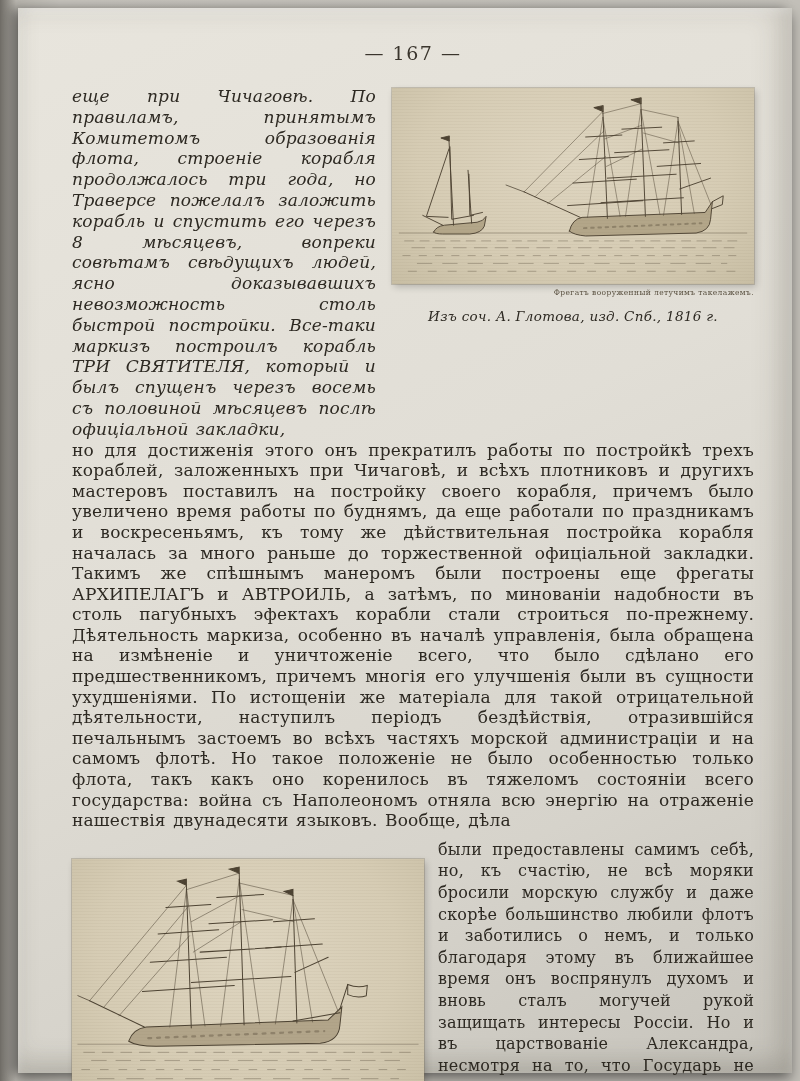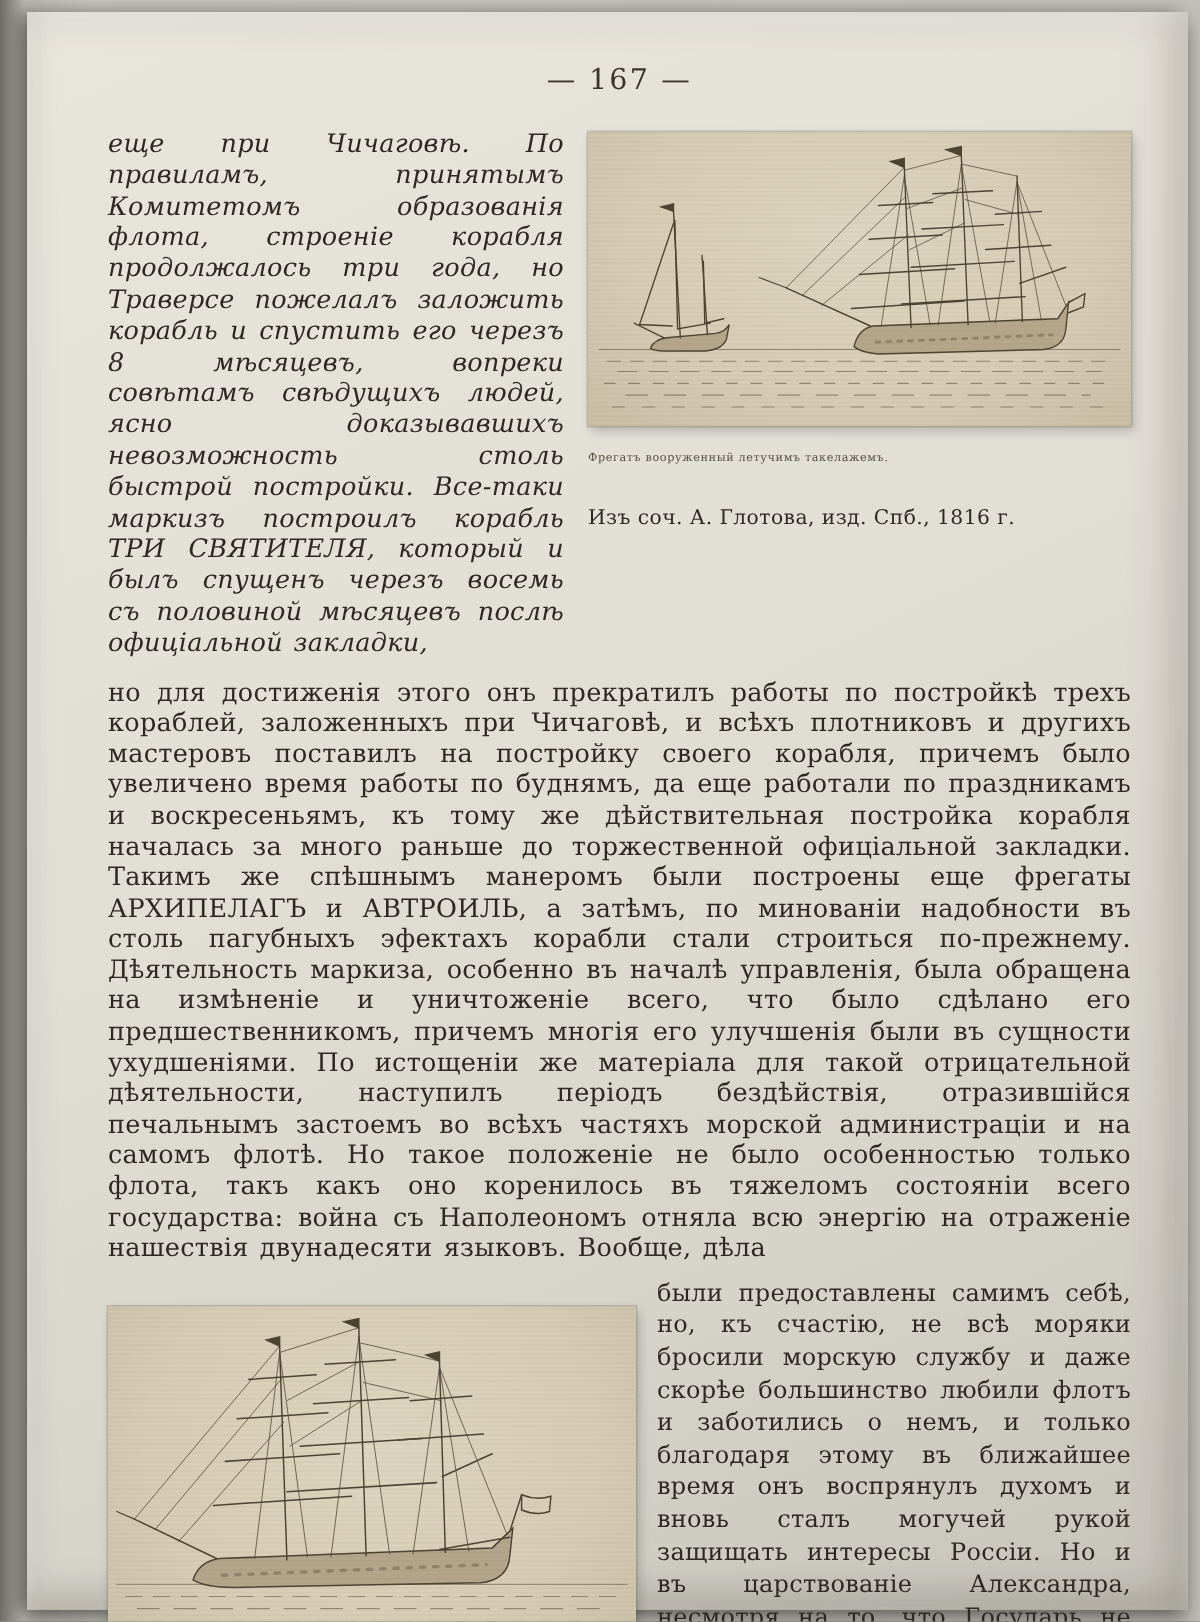--- a/index.html
+++ b/index.html
@@ -41,27 +41,27 @@
     box-shadow:0 0 0 1px rgba(120,108,86,.30), 2px 3px 7px rgba(0,0,0,.20);
   }
   .engraving::after{
     content:"";position:absolute;inset:0;pointer-events:none;
     background:repeating-linear-gradient(0deg,rgba(115,100,75,.05) 0 1px,transparent 1px 3px);
   }
   .engraving svg{display:block;width:100%;height:100%;}
   .engraving-top{height:196px;}
   .engraving-bottom{height:248px;}
   .plate-caption{
-    text-align:left;font-size:7.5px;color:#5a5140;margin-top:16px;letter-spacing:.4px;
+    text-align:right;font-size:7.5px;color:#5a5140;margin-top:4px;letter-spacing:.4px;
   }
   .source-caption{
-    text-align:left;font-size:13.5px;color:#2d2922;margin-top:28px;letter-spacing:.3px;
+    text-align:center;font-size:13.5px;color:#2d2922;margin-top:11px;letter-spacing:.3px;font-style:italic;
   }
   .mid-paragraph{
-    margin-top:12px;font-size:17px;line-height:20.6px;text-align:justify;
+    font-size:17px;line-height:20.6px;text-align:justify;
     letter-spacing:.2px;word-spacing:1.8px;
   }
   .bottom-section{display:flex;gap:14px;margin-top:8px;}
   .col-right{
     flex:1;font-size:16px;line-height:21.6px;text-align:justify;
     letter-spacing:.2px;word-spacing:1.2px;
   }
 </style>
 </head>
 <body>

